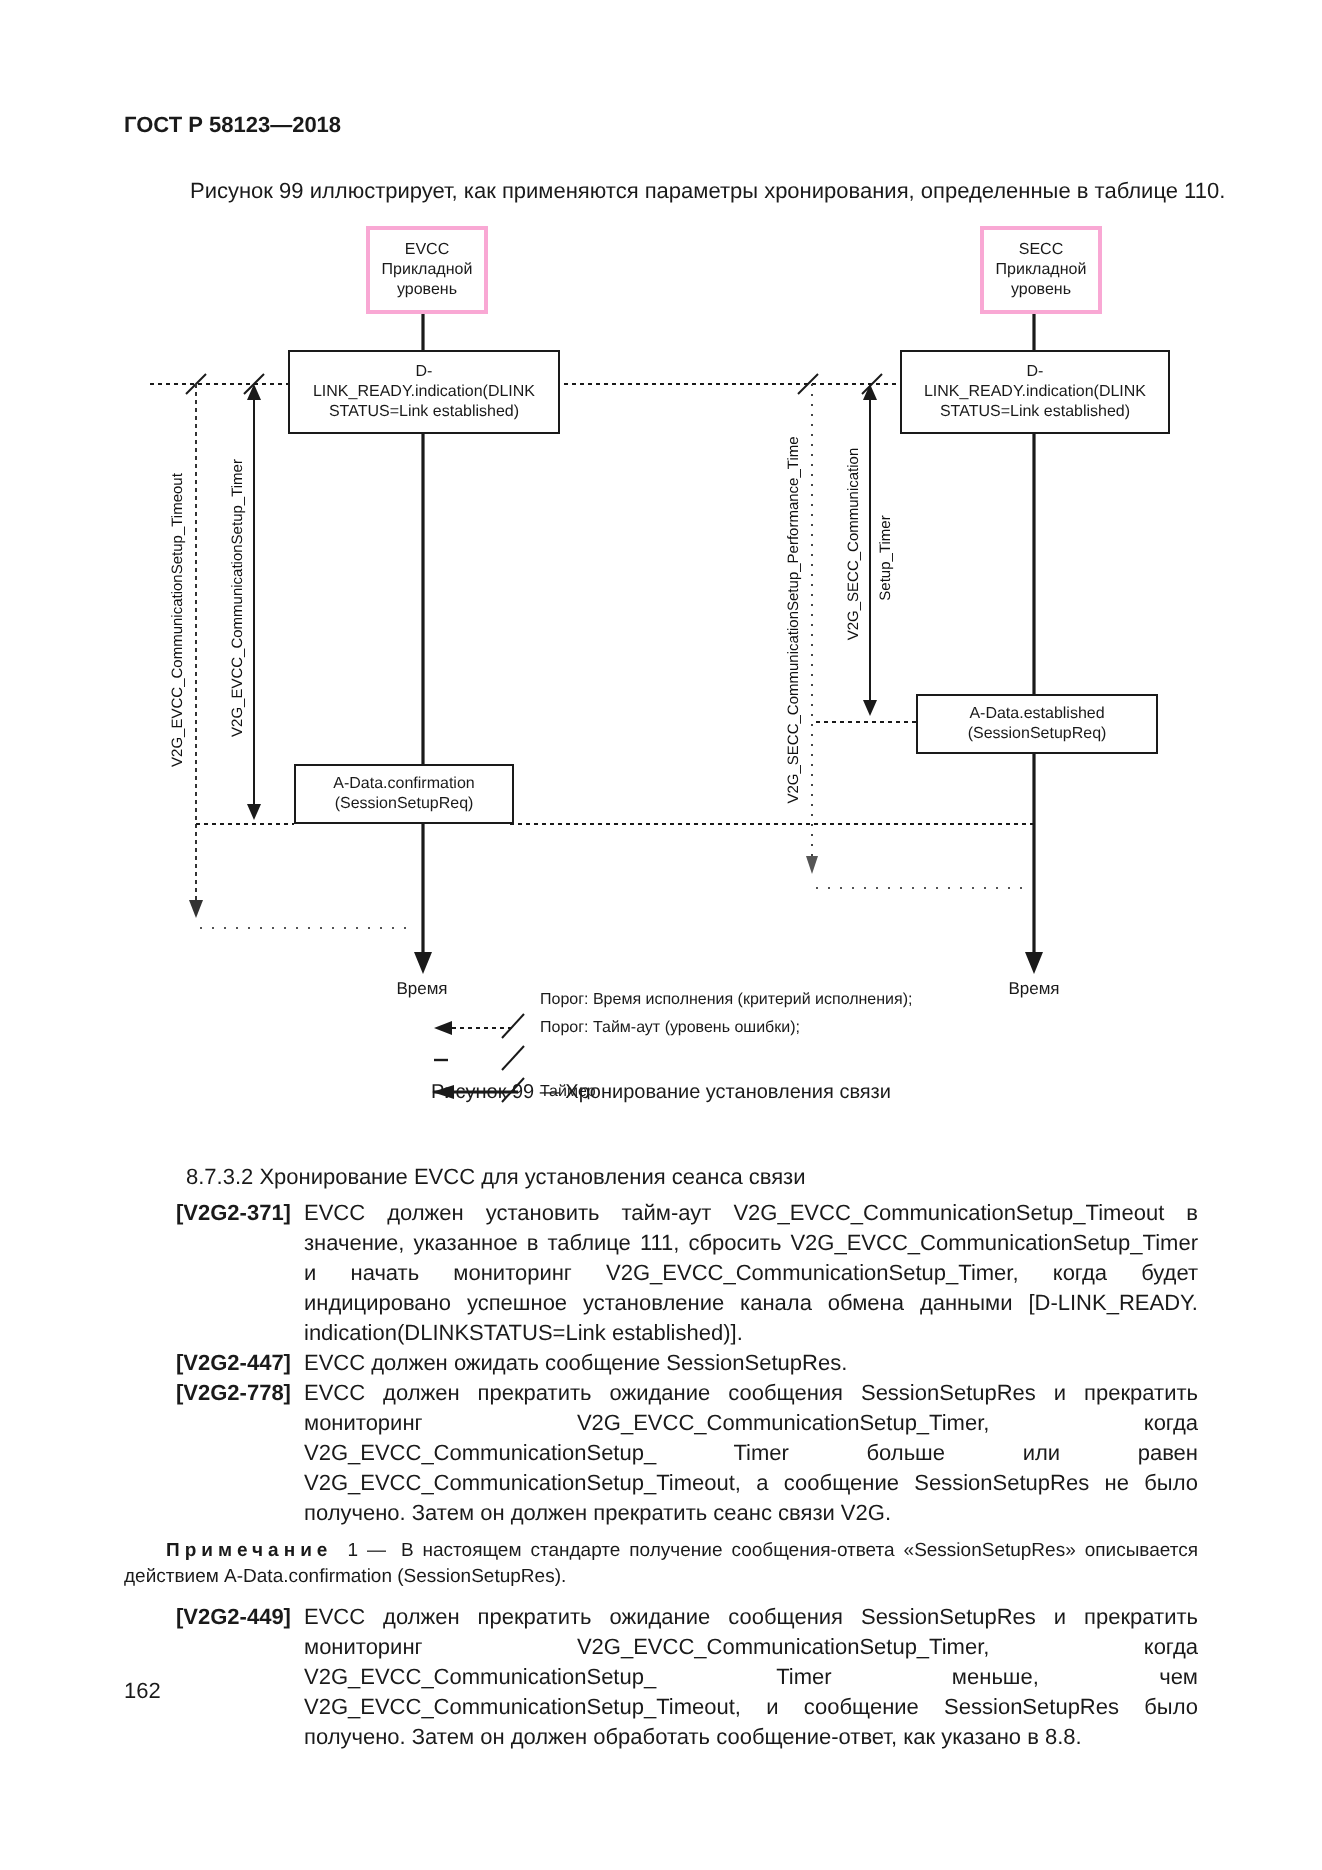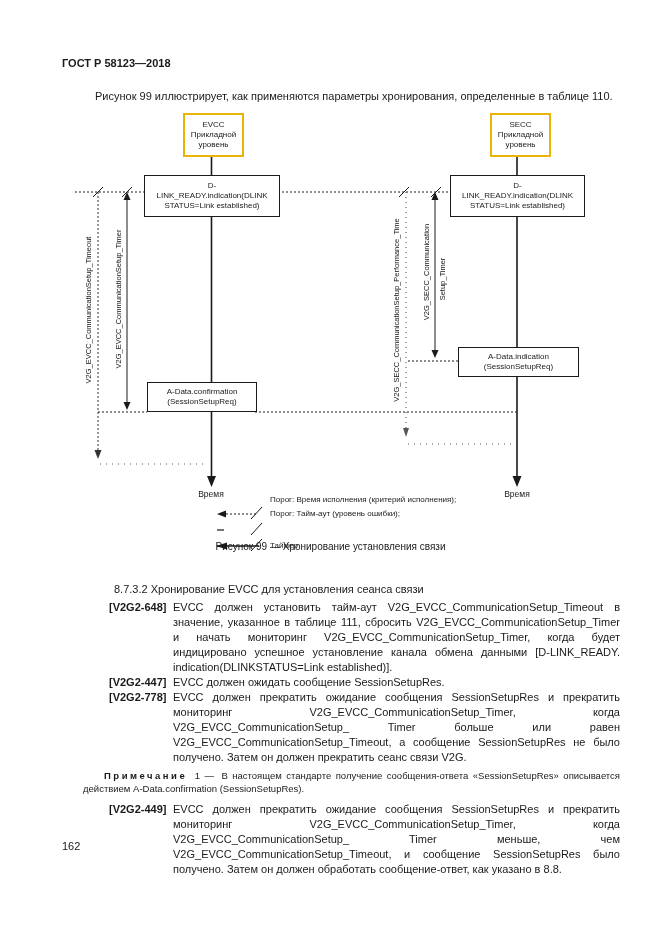--- a/index.html
+++ b/index.html
@@ -12,30 +12,30 @@
   .doc-header{left:62px;top:57px;font-size:11px;font-weight:bold;}
   .intro{left:95px;top:90px;font-size:11px;}
   .page-number{left:62px;top:840px;font-size:11px;}
 
   
   .dbox{
     position:absolute;background:#fff;border:1.5px solid #1a1a1a;
     display:flex;flex-direction:column;align-items:center;justify-content:center;
     text-align:center;font-size:8px;line-height:10px;z-index:3;
   }
-  .actor{border:2px solid #eab308;align-items:center;}
+  .actor{border:2px solid #f9a8d4;align-items:center;}
   .dbox span{display:block;white-space:nowrap;}
   svg.diagram{position:absolute;left:0;top:0;z-index:2;}
   svg text{font-family:"Liberation Sans",sans-serif;font-size:7.5px;fill:#111;}
   .time-label{font-size:8.5px;text-align:center;width:44px;z-index:3;}
   .legend-label{font-size:8px;z-index:3;white-space:nowrap;}
   .caption{left:0;top:541px;width:661px;text-align:center;font-size:10px;}
 
   
-  .textblock{left:62px;top:582px;width:537px;font-size:11px;line-height:15px;margin-left:21px;}
+  .textblock{left:62px;top:582px;width:537px;font-size:11px;line-height:15px;}
   .sec-heading{padding-left:31px;margin:0 0 3px 0;}
   .req{display:flex;margin:0;}
   .req .rid{flex:0 0 90px;box-sizing:border-box;padding-left:26px;font-weight:bold;white-space:nowrap;}
   .req .rtext{flex:1;text-align:justify;}
   .note{font-size:9.5px;line-height:12.5px;text-align:justify;text-indent:21px;margin:5px 0 7px 0;}
   .note .nlabel{letter-spacing:2.5px;font-weight:bold;}
   .note .nnum{margin:0 3px;}
 </style>
 </head>
 <body>
@@ -135,42 +135,42 @@
     <span>LINK_READY.indication(DLINK</span>
     <span>STATUS=Link established)</span>
   </div>
   <div class="dbox" style="left:450px;top:175px;width:133px;height:40px;">
     <span>D-</span>
     <span>LINK_READY.indication(DLINK</span>
     <span>STATUS=Link established)</span>
   </div>
 
   <div class="dbox" style="left:458px;top:347px;width:119px;height:28px;">
-    <span>A-Data.indication</span>
+    <span>A-Data.established</span>
     <span>(SessionSetupReq)</span>
   </div>
   <div class="dbox" style="left:147px;top:382px;width:108px;height:28px;">
     <span>A-Data.confirmation</span>
     <span>(SessionSetupReq)</span>
   </div>
 
   <div class="abs time-label" style="left:189px;top:489px;">Время</div>
   <div class="abs time-label" style="left:495px;top:489px;">Время</div>
 
   <div class="abs legend-label" style="left:270px;top:509px;">Порог: Тайм-аут (уровень ошибки);</div>
   <div class="abs legend-label" style="left:270px;top:495px;">Порог: Время исполнения (критерий исполнения);</div>
   <div class="abs legend-label" style="left:270px;top:541px;">Таймер</div>
 
   <div class="abs caption">Рисунок 99 — Хронирование установления связи</div>
 
   <div class="abs textblock">
     <p class="sec-heading">8.7.3.2 Хронирование EVCC для установления сеанса связи</p>
 
     <p class="req">
-      <span class="rid">[V2G2-648]</span>
+      <span class="rid">[V2G2-371]</span>
       <span class="rtext">EVCC должен установить тайм-аут V2G_EVCC_CommunicationSetup_Timeout в значение, указанное в таблице 111, сбросить V2G_EVCC_CommunicationSetup_Timer и начать мониторинг V2G_EVCC_CommunicationSetup_Timer, когда будет индицировано успешное установление канала обмена данными [D-LINK_READY. indication(DLINKSTATUS=Link established)].</span>
     </p>
     <p class="req">
       <span class="rid">[V2G2-447]</span>
       <span class="rtext">EVCC должен ожидать сообщение SessionSetupRes.</span>
     </p>
     <p class="req">
       <span class="rid">[V2G2-778]</span>
       <span class="rtext">EVCC должен прекратить ожидание сообщения SessionSetupRes и прекратить мониторинг V2G_EVCC_CommunicationSetup_Timer, когда V2G_EVCC_CommunicationSetup_ Timer больше или равен V2G_EVCC_CommunicationSetup_Timeout, а сообщение SessionSetupRes не было получено. Затем он должен прекратить сеанс связи V2G.</span>
     </p>

